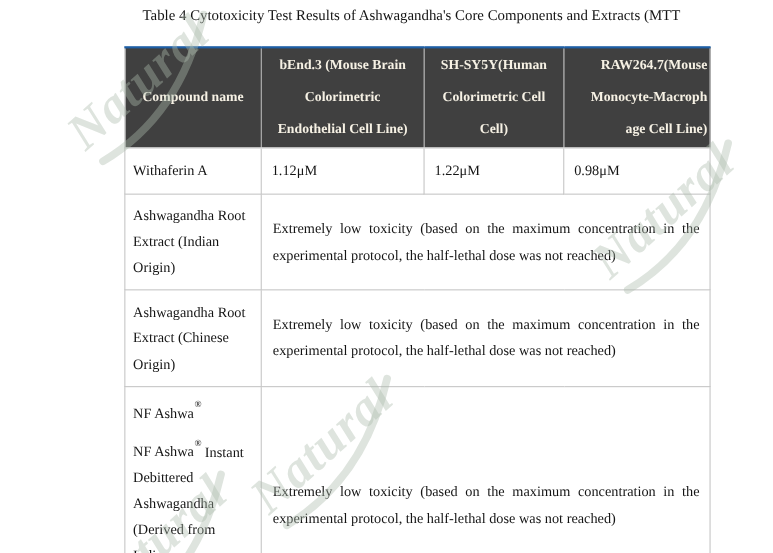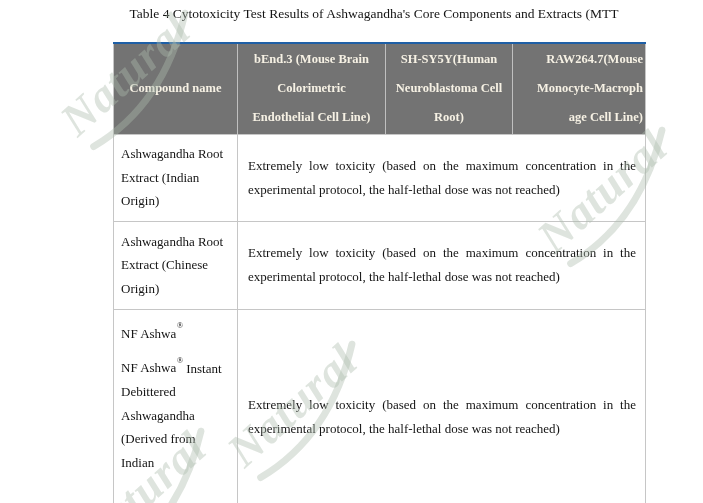--- a/index.html
+++ b/index.html
@@ -52,21 +52,21 @@
     width: 532px;
     border-collapse: collapse;
     table-layout: fixed;
     z-index: 2;
     background: transparent;
   }
   .tbl th, .tbl td { border: 1px solid #C6C6C6; }
 
   .tbl thead tr { height: 91px; }
   .tbl th {
-    background: #737373;
+    background: #404040;
     color: #F6F1E4;
     font-weight: bold;
     font-size: 12.5px;
     text-align: center;
     vertical-align: middle;
     border-top: 2px solid #1E5FA6;
     border-left: 1px solid rgba(255,255,255,0.55);
     border-right: 1px solid rgba(255,255,255,0.55);
     border-bottom: 1px solid #C6C6C6;
     padding: 0 2px;
@@ -143,31 +143,39 @@
       <th>
         <div class="hl">Compound name</div>
       </th>
       <th>
         <div class="hl">bEnd.3 (Mouse Brain</div>
         <div class="hl">Colorimetric</div>
         <div class="hl">Endothelial Cell Line)</div>
       </th>
       <th>
         <div class="hl">SH-SY5Y(Human</div>
-        <div class="hl">Neuroblastoma Cell</div>
-        <div class="hl">Root)</div>
+        <div class="hl">Colorimetric Cell</div>
+        <div class="hl">Cell)</div>
       </th>
       <th>
         <div class="hl">RAW264.7(Mouse</div>
         <div class="hl">Monocyte-Macroph</div>
         <div class="hl">age Cell Line)</div>
       </th>
     </tr>
   </thead>
   <tbody>
+    <tr class="r1">
+      <td class="cmp">
+        <div class="cl">Withaferin A</div>
+      </td>
+      <td class="val">1.12μM</td>
+      <td class="val">1.22μM</td>
+      <td class="val">0.98μM</td>
+    </tr>
 
     <tr class="r2">
       <td class="cmp">
         <div class="cl">Ashwagandha Root</div>
         <div class="cl">Extract (Indian</div>
         <div class="cl">Origin)</div>
       </td>
       <td class="merged" colspan="3">
         <div class="jtext">Extremely low toxicity (based on the maximum concentration in the experimental protocol, the half-lethal dose was not reached)</div>
       </td>

